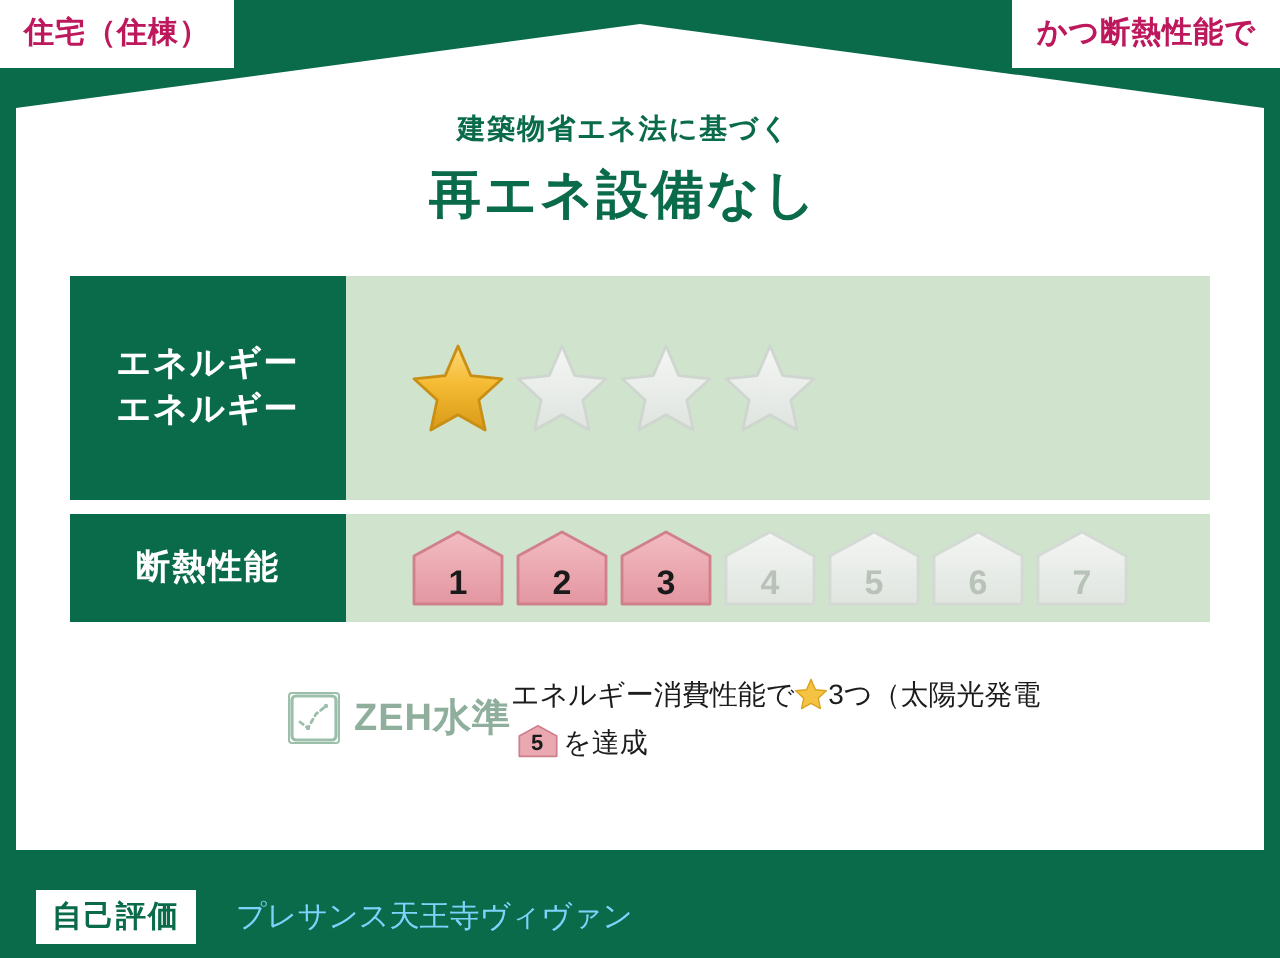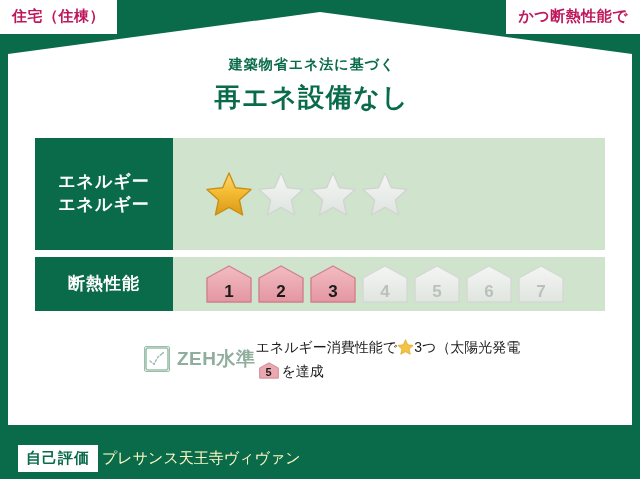--- a/index.html
+++ b/index.html
@@ -107,21 +107,21 @@
     background:#0a6b4a;z-index:7;
   }
   .self-eval{
     position:absolute;left:18px;top:20px;display:flex;align-items:center;
   }
   .self-eval-badge{
     background:#ffffff;color:#0a6b4a;font-weight:bold;font-size:15px;
     padding:4px 8px;letter-spacing:1px;white-space:nowrap;
   }
   .building-name{
-    color:#fef9c3;font-size:15px;margin-left:4px;white-space:nowrap;
+    color:#7dd3fc;font-size:15px;margin-left:20px;white-space:nowrap;
   }
   .eval-meta{
     position:absolute;right:22px;top:9px;text-align:center;color:#ffffff;
   }
   .eval-date{font-size:14px;font-weight:bold;white-space:nowrap;}
   .eval-id{
     font-size:10px;margin-top:3px;letter-spacing:.3px;white-space:nowrap;
     font-family:"Liberation Serif","DejaVu Serif",serif;
   }
 </style>

